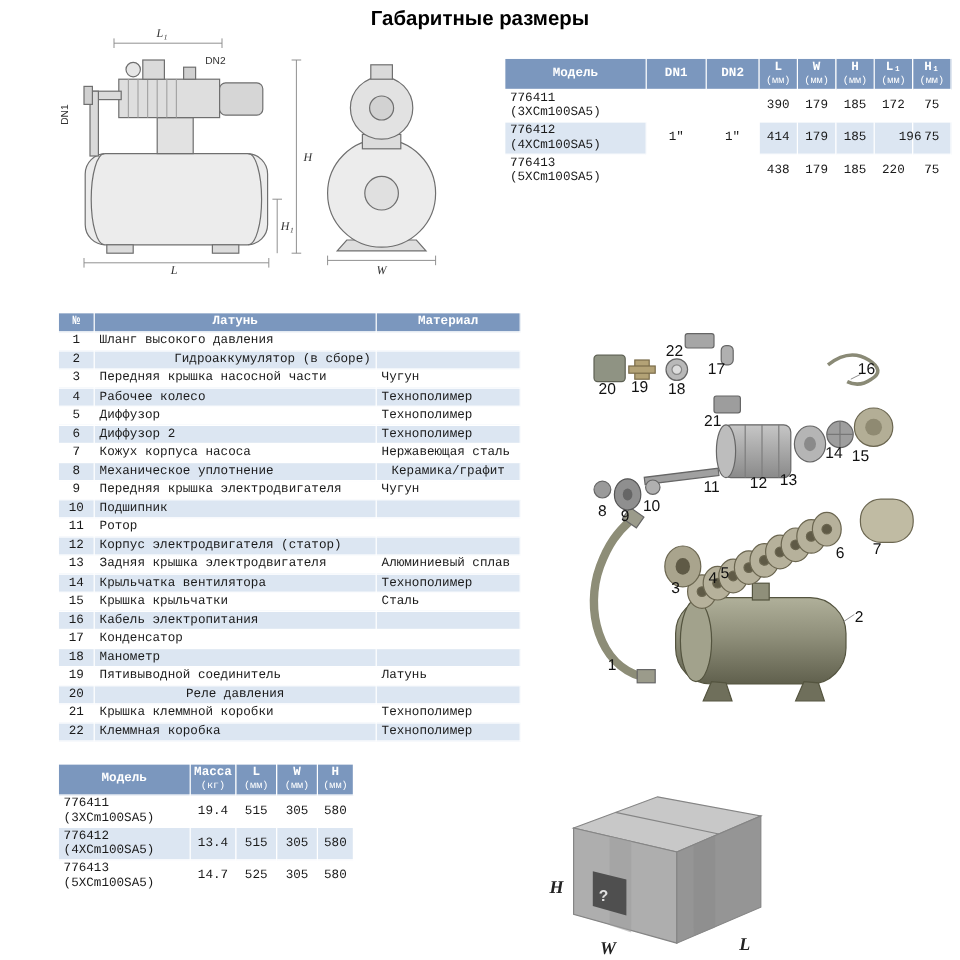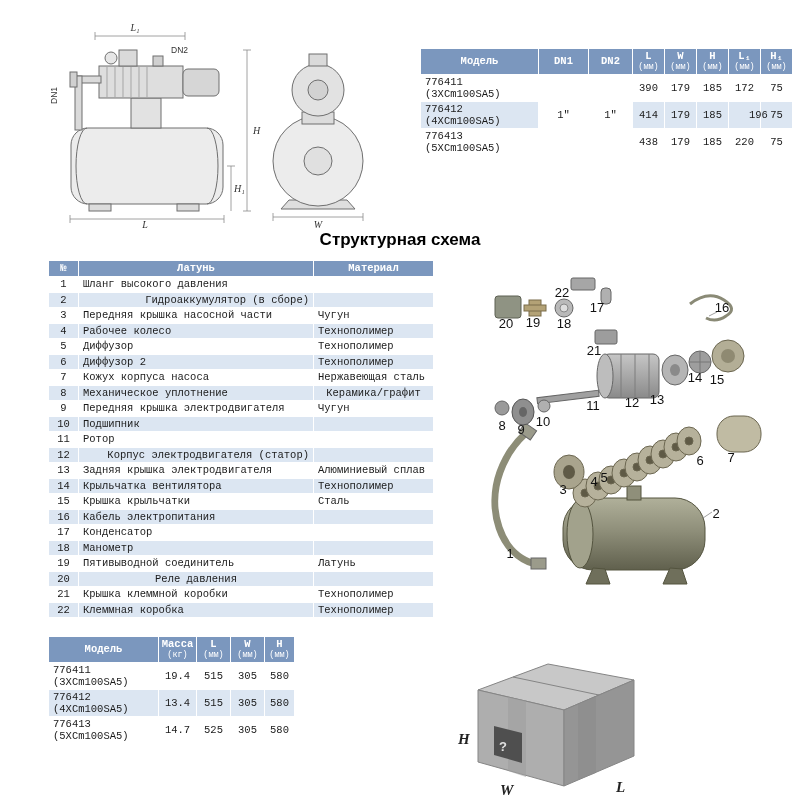--- a/index.html
+++ b/index.html
@@ -23,20 +23,21 @@
   .dim-label{font-size:10px;font-style:italic;font-family:"Liberation Serif","DejaVu Serif",serif;fill:#333;}
   .dn-label{font-size:8.5px;fill:#333;font-family:"Liberation Sans",sans-serif;}
   .box-dim{font-size:15px;font-weight:bold;font-style:italic;font-family:"Liberation Serif","DejaVu Serif",serif;fill:#222;}
   .logo-mark{font-size:13px;fill:#e0e0e0;font-weight:bold;font-family:"Liberation Sans",sans-serif;}
 </style>
 </head>
 <body>
 
 <div id="page">
 
+  <h1 class="sec-title" style="top:6px">Габаритные размеры</h1>
 
   <div class="fig" style="left:25px;top:12px;width:360px;height:218px">
     <svg viewBox="0 0 360 218" width="360" height="218">
 
       <g stroke="#6f6f6f" stroke-width="1" fill="#ececec">
         <rect x="46" y="116" width="152" height="76" rx="17"></rect>
         <path d="M62,116 a11,38 0 0 0 0,76" fill="none"></path>
         <path d="M182,116 a11,38 0 0 1 0,76" fill="none"></path>
         <rect x="64" y="192" width="22" height="7" fill="#dcdcdc"></rect>
         <rect x="152" y="192" width="22" height="7" fill="#dcdcdc"></rect>
@@ -142,21 +143,20 @@
             <td style="text-align: center;">438</td>
             <td style="text-align: center;">179</td>
             <td style="text-align: center;">185</td>
             <td style="text-align: center;">220</td>
             <td style="text-align: center;">75</td>
           </tr>
         </tbody>
       </table>
     </div>
 
-  <h1 class="sec-title" style="top:230px">Структурная схема</h1>
 
   <div class="tbl parts" style="left:48px;top:260px;width:385px">
       <table>
         <colgroup>
           <col style="width: 30px;">
           <col style="width: 235px;">
           <col style="width: 120px;">
         </colgroup>
         <thead>
           <tr>
@@ -216,21 +216,21 @@
             <td style="text-align: left;">Подшипник</td>
             <td style="text-align: left;"></td>
           </tr>
           <tr>
             <td style="text-align: center;">11</td>
             <td style="text-align: left;">Ротор</td>
             <td style="text-align: left;"></td>
           </tr>
           <tr class="alt">
             <td style="text-align: center;">12</td>
-            <td style="text-align: right; margin-top: 13px;">Корпус электродвигателя (статор)</td>
+            <td style="text-align: left; margin-top: 13px;">Корпус электродвигателя (статор)</td>
             <td style="text-align: left;"></td>
           </tr>
           <tr>
             <td style="text-align: center;">13</td>
             <td style="text-align: left;">Задняя крышка электродвигателя</td>
             <td style="text-align: left;">Алюминиевый сплав</td>
           </tr>
           <tr class="alt">
             <td style="text-align: center;">14</td>
             <td style="text-align: left;">Крыльчатка вентилятора</td>

